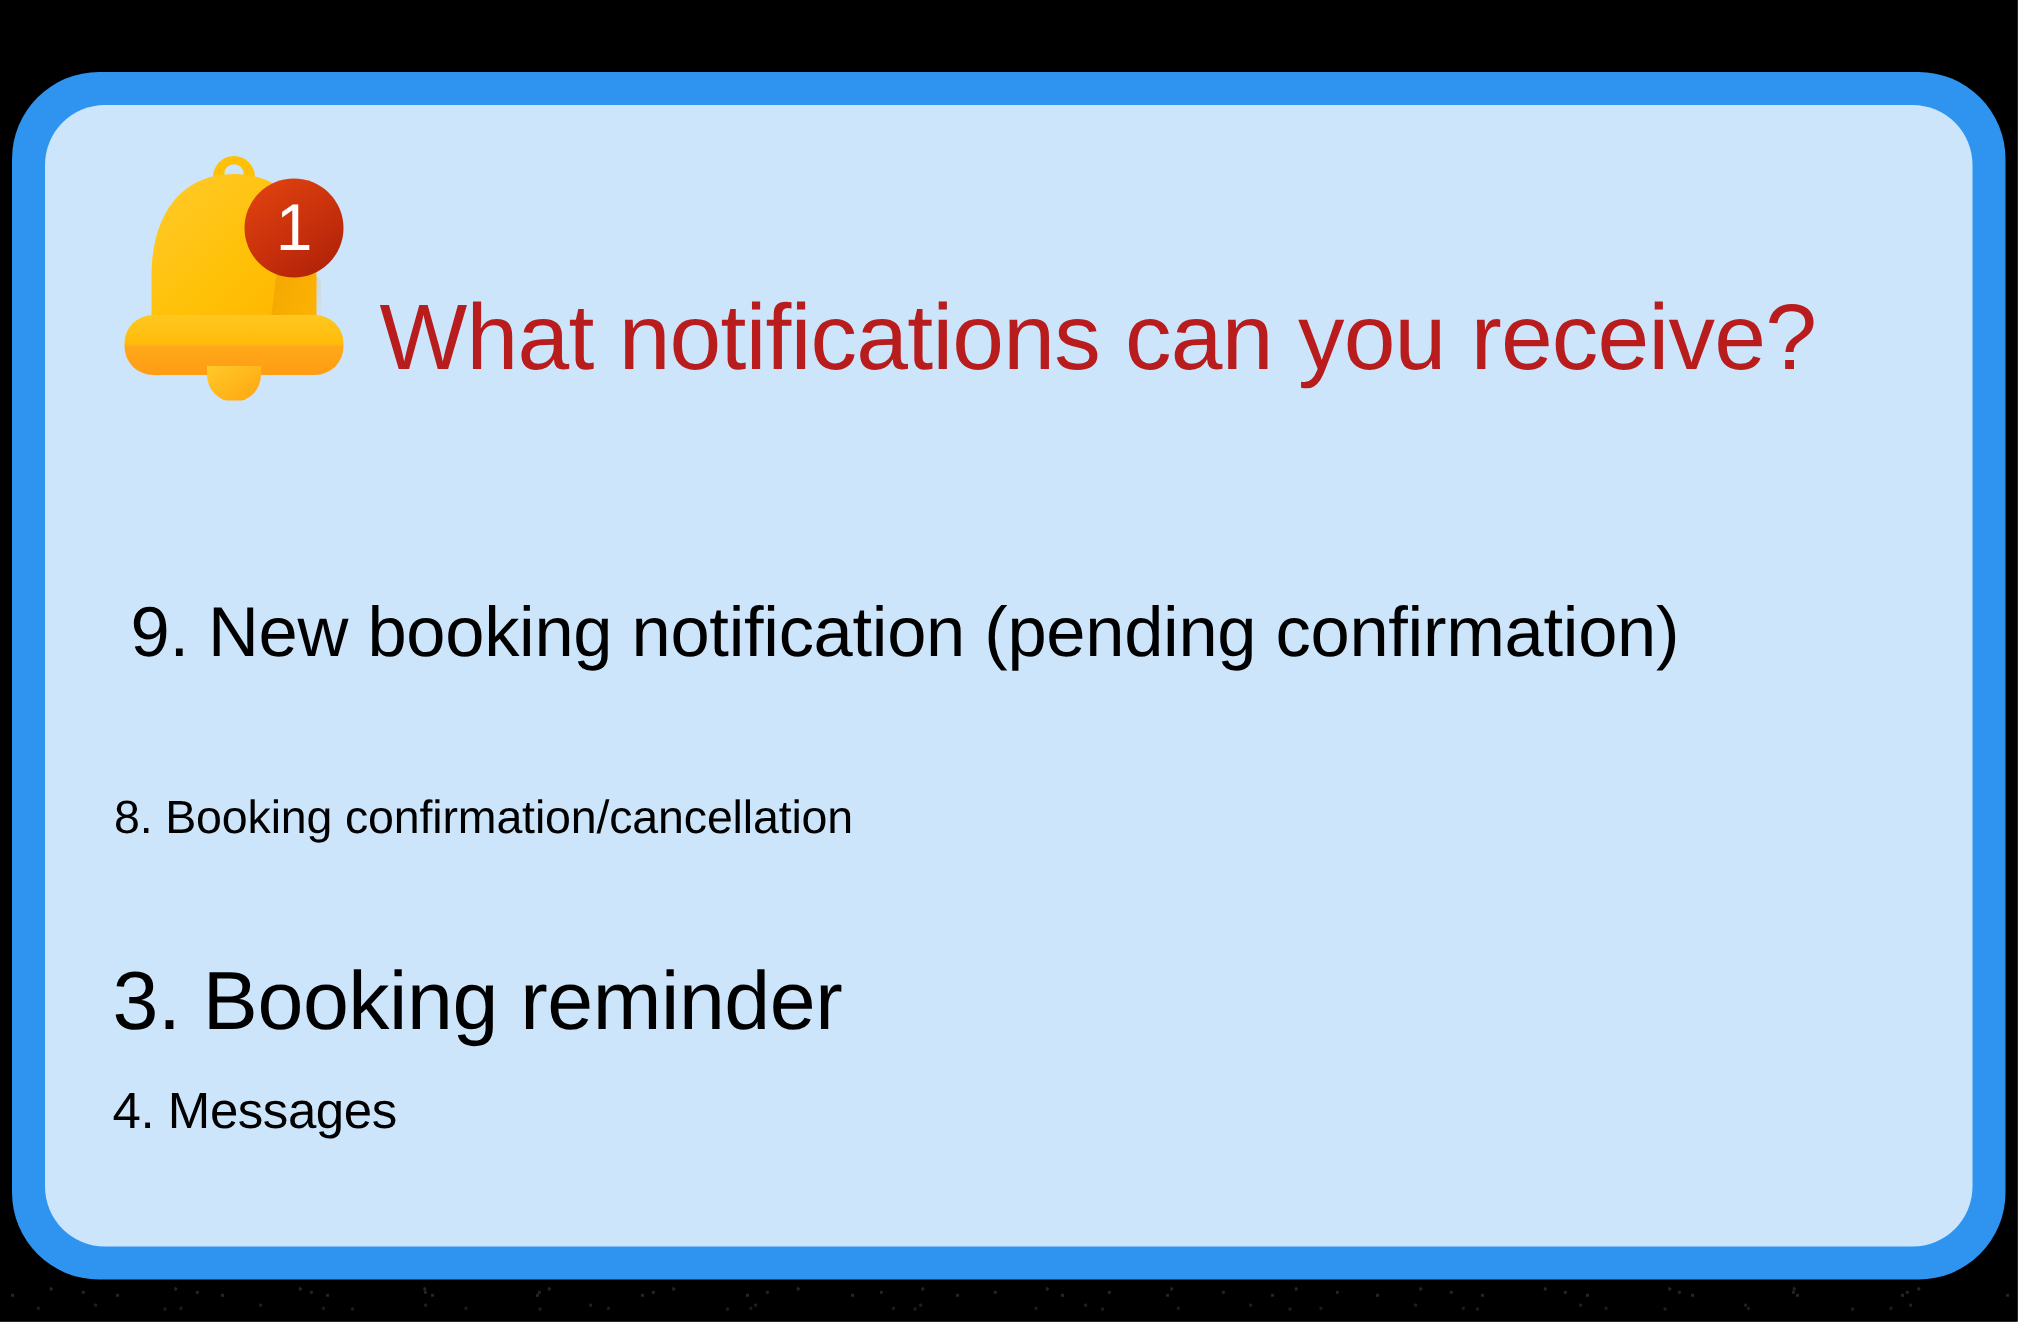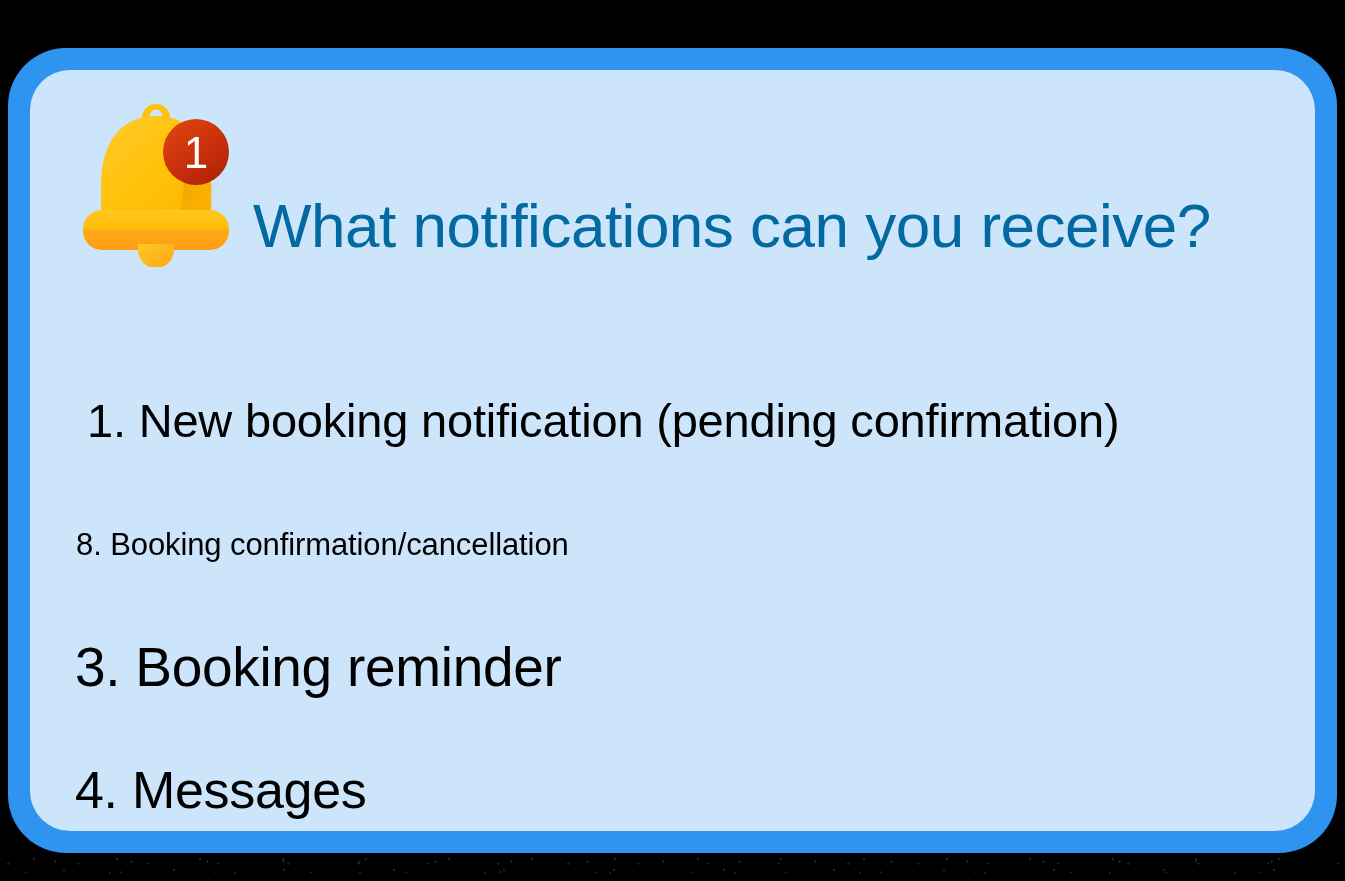--- a/index.html
+++ b/index.html
@@ -66,37 +66,37 @@
     width:160px; height:175px;
   }
   .bell-svg { display:block; width:160px; height:175px; }
 
   .title {
     position:absolute;
     left:223px;
     top:125px;
     font-size:62px;
     line-height:1;
-    color:#0369a1;
+    color:#b91c1c;
     white-space:nowrap;
     letter-spacing:-0.5px;
   }
 
   
   .item {
     position:absolute;
     color:#000000;
     white-space:nowrap;
     line-height:1;
   }
 
   .item-1 { left:57px;  top:327px; font-size:47px; letter-spacing:-0.2px; }
   .item-2 { left:46px;  top:459px; font-size:31px; letter-spacing:-0.1px; }
   .item-3 { left:45px;  top:570px; font-size:55px; letter-spacing:-0.3px;text-align:right; }
-  .item-4 { left:45px;  top:694px; font-size:52px; letter-spacing:-0.3px; }
+  .item-4 { left:45px;  top:654px; font-size:34px; letter-spacing:-0.3px; }
 </style>
 </head>
 <body>
 
 <div id="stage">
 
   <div class="noise-strip"></div>
 
   <div class="card-outer">
     <div class="card-inner">
@@ -149,20 +149,20 @@
             <path d="M62 152 L98 152 L98 158 A18 18 0 0 1 62 158 Z" fill="url(#clapGrad)"></path>
 
             <circle cx="120" cy="60" r="33" fill="url(#badgeGrad)"></circle>
             <text x="120" y="60" fill="#FFFFFF" font-family="Liberation Sans, sans-serif" font-size="44" text-anchor="middle" dominant-baseline="central">1</text>
           </svg>
         </div>
 
         <div class="title">What notifications can you receive?</div>
       </div>
 
-      <div class="item item-1">1. New booking notification (pending confirmation)</div>
+      <div class="item item-1">9. New booking notification (pending confirmation)</div>
       <div class="item item-2">8. Booking confirmation/cancellation</div>
       <div class="item item-3">3. Booking reminder</div>
       <div class="item item-4">4. Messages</div>
 
     </div>
   </div>
 </div>
 
 </body></html>

